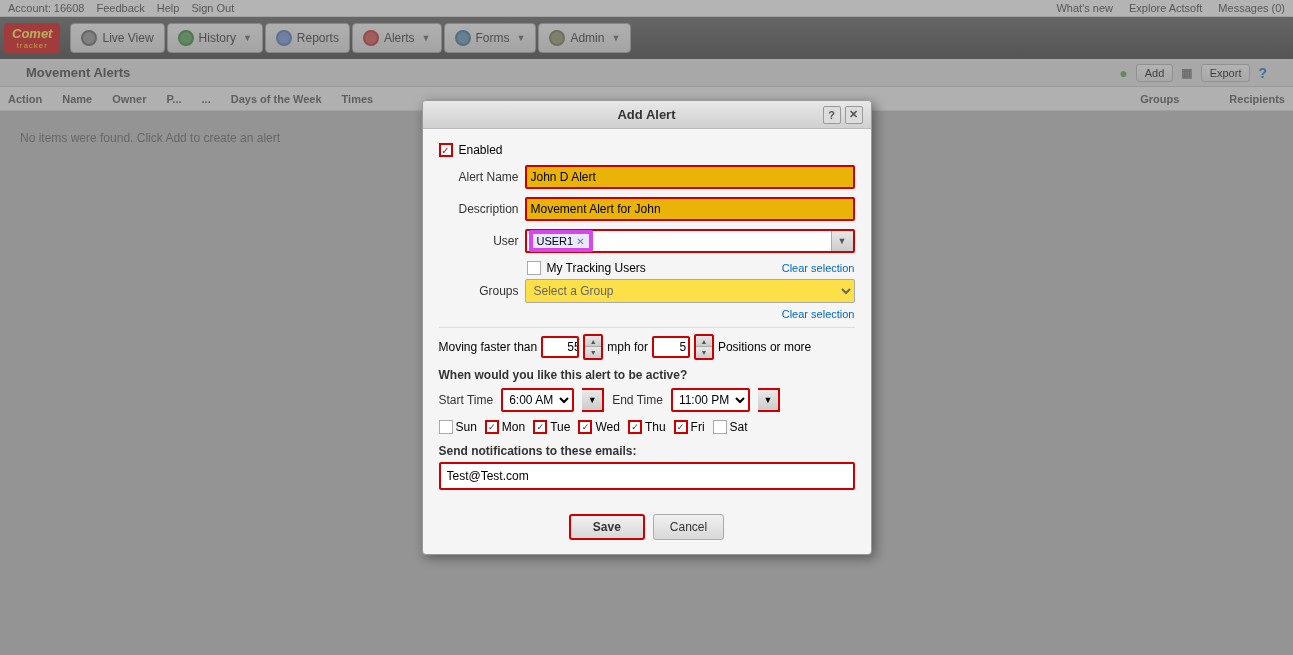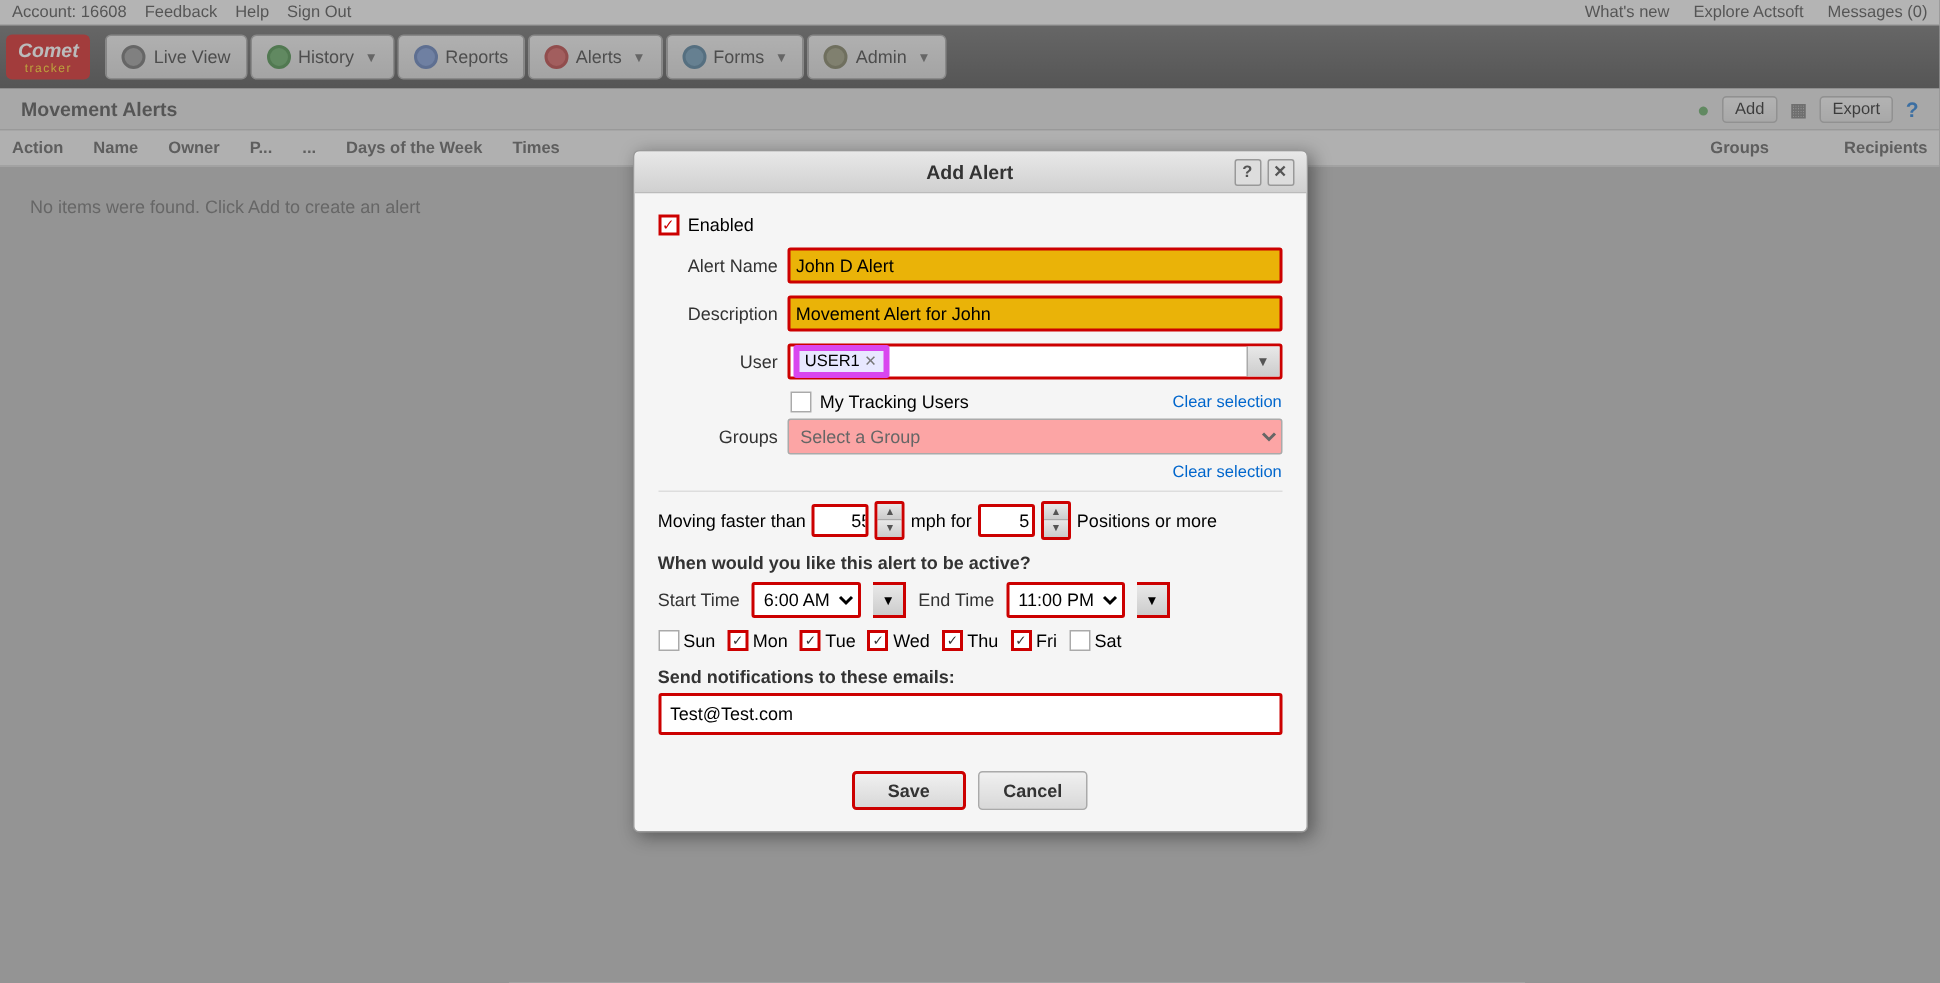--- a/index.html
+++ b/index.html
@@ -31,21 +31,21 @@
     }
     #logo {
       background: #cc0000;
       border-radius: 4px;
       padding: 3px 8px;
       margin-right: 8px;
       display: flex;
       flex-direction: column;
       align-items: center;
     }
-    #logo .logo-text { color: #ffffff; font-size: 13px; font-weight: bold; font-style: italic; }
+    #logo .logo-text { color: #fde047; font-size: 13px; font-weight: bold; font-style: italic; }
     #logo .logo-sub { color: #ffcc00; font-size: 8px; letter-spacing: 1px; }
     .nav-btn {
       background: linear-gradient(to bottom, #e8e8e8, #d0d0d0);
       border: 1px solid #999;
       border-radius: 4px;
       padding: 4px 10px;
       cursor: pointer;
       display: flex;
       align-items: center;
       gap: 5px;
@@ -63,21 +63,21 @@
     .nav-btn .dropdown-arrow { font-size: 9px; color: #555; margin-left: 2px; }
     .nav-right { margin-left: auto; display: flex; gap: 16px; color: #ddd; font-size: 11px; align-items: center; }
 
     
     #page-header {
       background: #d8d8d8;
       border-bottom: 1px solid #bbb;
       height: 28px;
       display: flex;
       align-items: center;
-      padding: 0 14px;
+      padding: 0 26px;
       font-size: 13px;
       font-weight: bold;
       color: #333;
     }
     #page-header .right-actions { margin-left: auto; display: flex; gap: 8px; align-items: center; }
     .action-btn {
       background: linear-gradient(to bottom, #eee, #d8d8d8);
       border: 1px solid #aaa;
       border-radius: 3px;
       padding: 2px 8px;
@@ -252,21 +252,21 @@
       display: flex;
       align-items: center;
       gap: 6px;
       margin-bottom: 4px;
     }
     .groups-select {
       flex: 1;
       height: 24px;
       border: 1px solid #aaa;
       border-radius: 2px;
-      background: #fca5a5;
+      background: #fde047;
       font-size: 12px;
       color: #666;
       padding: 0 4px;
       cursor: pointer;
       appearance: auto;
     }
 
     
     .speed-row {
       display: flex;
@@ -399,21 +399,20 @@
       color: #333;
     }
     .cancel-btn {
       background: linear-gradient(to bottom, #f0f0f0, #d8d8d8);
       border: 1px solid #aaa;
       border-radius: 3px;
       padding: 4px 16px;
       cursor: pointer;
       font-size: 12px;
       color: #333;
-      font-weight: bold;
     }
 
     .separator { border-bottom: 1px solid #ddd; margin: 6px 0; }
   </style>
 </head>
 <body>
 
 <div id="topbar">
   <div class="left">
     <span>Account: 16608</span>

